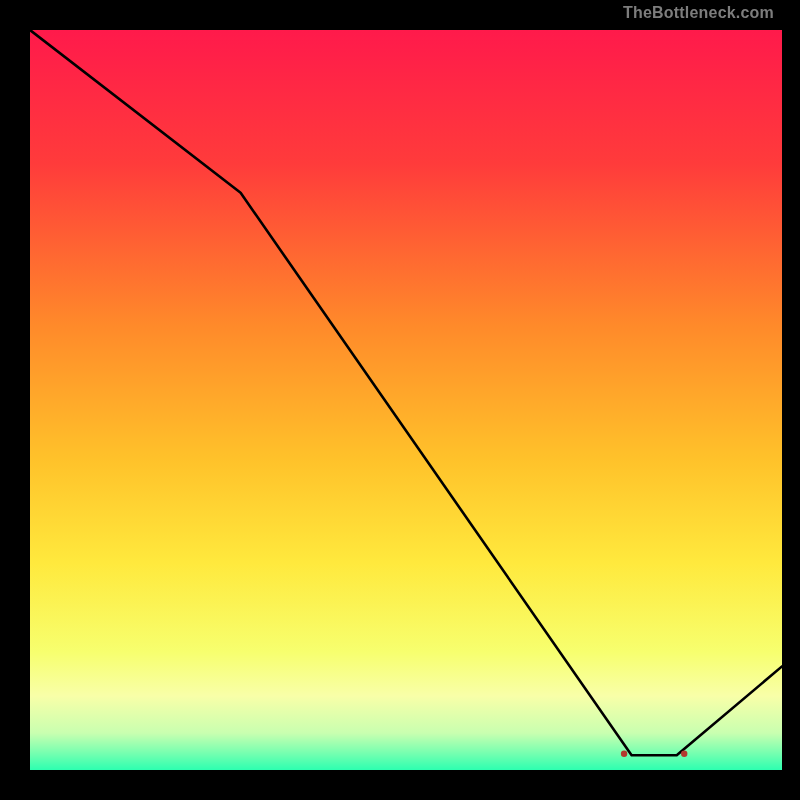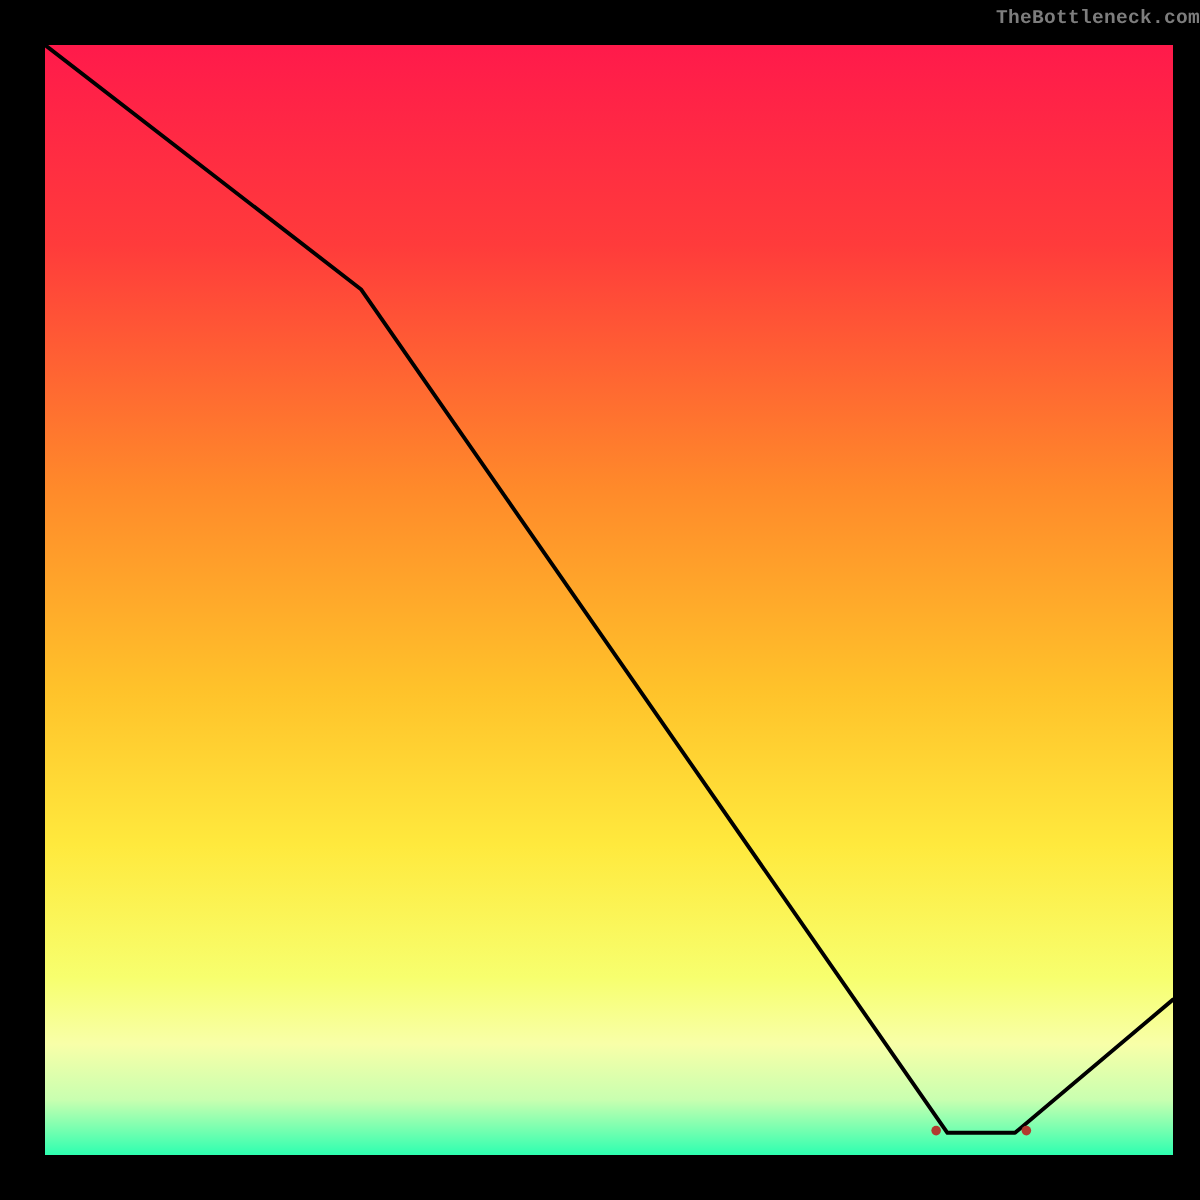--- a/index.html
+++ b/index.html
@@ -1,23 +1,23 @@
 <!DOCTYPE html>
 <html><head>
 <meta charset="utf-8">
 <style>
   * { margin: 0; padding: 0; box-sizing: border-box; }
   html, body { width: 800px; height: 800px; overflow: hidden; background: #000; }
   .frame { position: relative; width: 800px; height: 800px; background: #000; }
   .attribution {
     position: absolute;
     top: 4px;
-    right: 0;
-    font-family: Liberation Mono, monospace;
-    font-size: 13px;
+    right: 26px;
+    font-family: Liberation Sans, sans-serif;
+    font-size: 16px;
     font-weight: 600;
     color: #7d7d7d;
     letter-spacing: 0.2px;
   }
   .plot {
     position: absolute;
     left: 30px;
     right: 18px;
     top: 30px;
     bottom: 30px;

